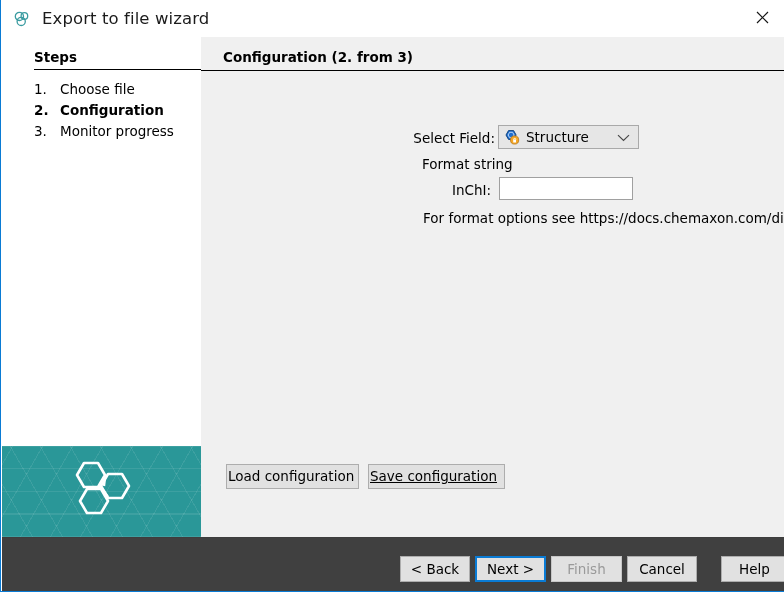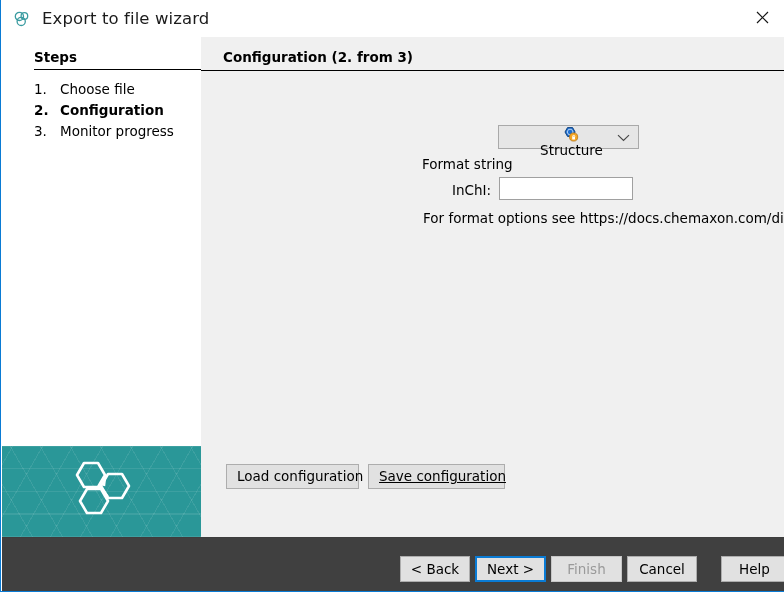--- a/index.html
+++ b/index.html
@@ -161,21 +161,20 @@
     position: absolute;
     left: 297px; top: 88px;
     width: 141px;
     height: 24px;
     box-sizing: border-box;
     border: 1px solid #a9a9a9;
     background: #e6e6e6;
     display: flex;
     align-items: center;
     cursor: default;
-    flex-direction: column;
   }
   #field-combo-icon { margin-left: 5px; width: 16px; height: 16px; display: block; }
   #field-combo-value {
     margin-left: 6px;
     font-size: 13.5px;
     color: #000;
     white-space: nowrap;
   }
   #field-combo-arrow {
     position: absolute;
@@ -223,21 +222,21 @@
   .cfg-btn {
     position: absolute;
     height: 25px;
     box-sizing: border-box;
     border: 1px solid #adadad;
     background: #e1e1e1;
     font-family: "DejaVu Sans", "Liberation Sans", sans-serif;
     font-size: 13.5px;
     color: #000;
     cursor: default;
-    padding: 0 10px;
+    padding: 0 1px;
     line-height: 23px;
     white-space: nowrap;
   }
   #load-config-button { left: 25px; top: 427px; width: 133px; }
   #save-config-button { left: 167px; top: 427px; width: 137px; text-decoration: underline; }
 
   
   #footer-divider {
     position: absolute;
     left: 1px; top: 537px;
@@ -334,20 +333,21 @@
           <line x1="36" y1="31" x2="41" y2="38"></line>
         </g>
       </svg>
     </span>
   </div>
 
   <div id="main-panel">
     <div id="config-heading">Configuration (2. from 3)</div>
     <div id="config-rule"></div>
 
+    <div id="select-field-label">Select Field:</div>
 
     <div id="field-combo">
       <span id="field-combo-icon">
         <svg width="16" height="16" viewBox="0 0 16 16">
           <polygon points="4.5,1.6 9.6,1.6 12.1,6.0 9.6,10.4 4.5,10.4 2.0,6.0" fill="#1f6fd0" stroke="#12447f" stroke-width="1"></polygon>
           <polygon points="5.6,3.3 8.6,3.3 10.1,6.0 8.6,8.6 5.6,8.6 4.1,6.0" fill="none" stroke="#cfe2f7" stroke-width="0.9"></polygon>
           <circle cx="10.6" cy="11.0" r="4.1" fill="#f5a623" stroke="#b5761a" stroke-width="0.8"></circle>
           <rect x="9.2" y="10.4" width="2.8" height="3.1" rx="0.5" fill="#ffffff"></rect>
           <path d="M9.5 10.6 a1.2 1.2 0 0 1 2.4 0" fill="none" stroke="#ffffff" stroke-width="0.9"></path>
         </svg>

